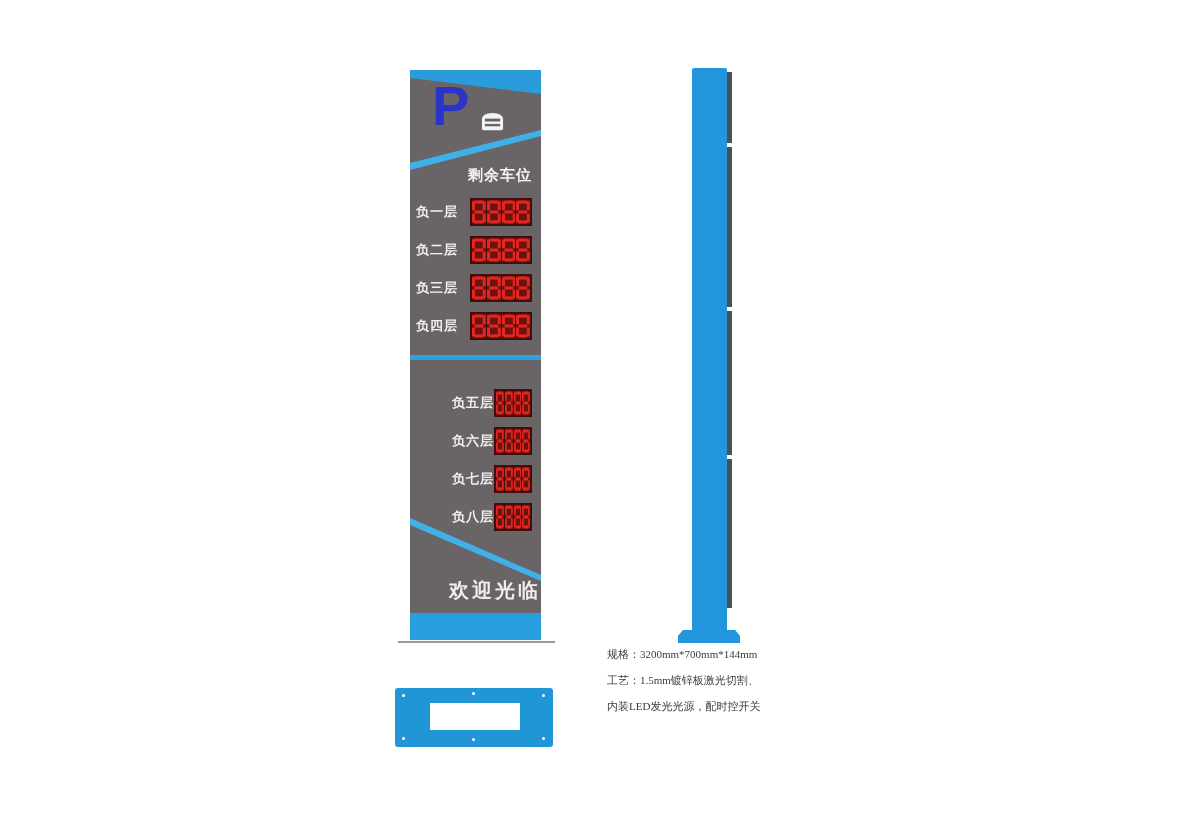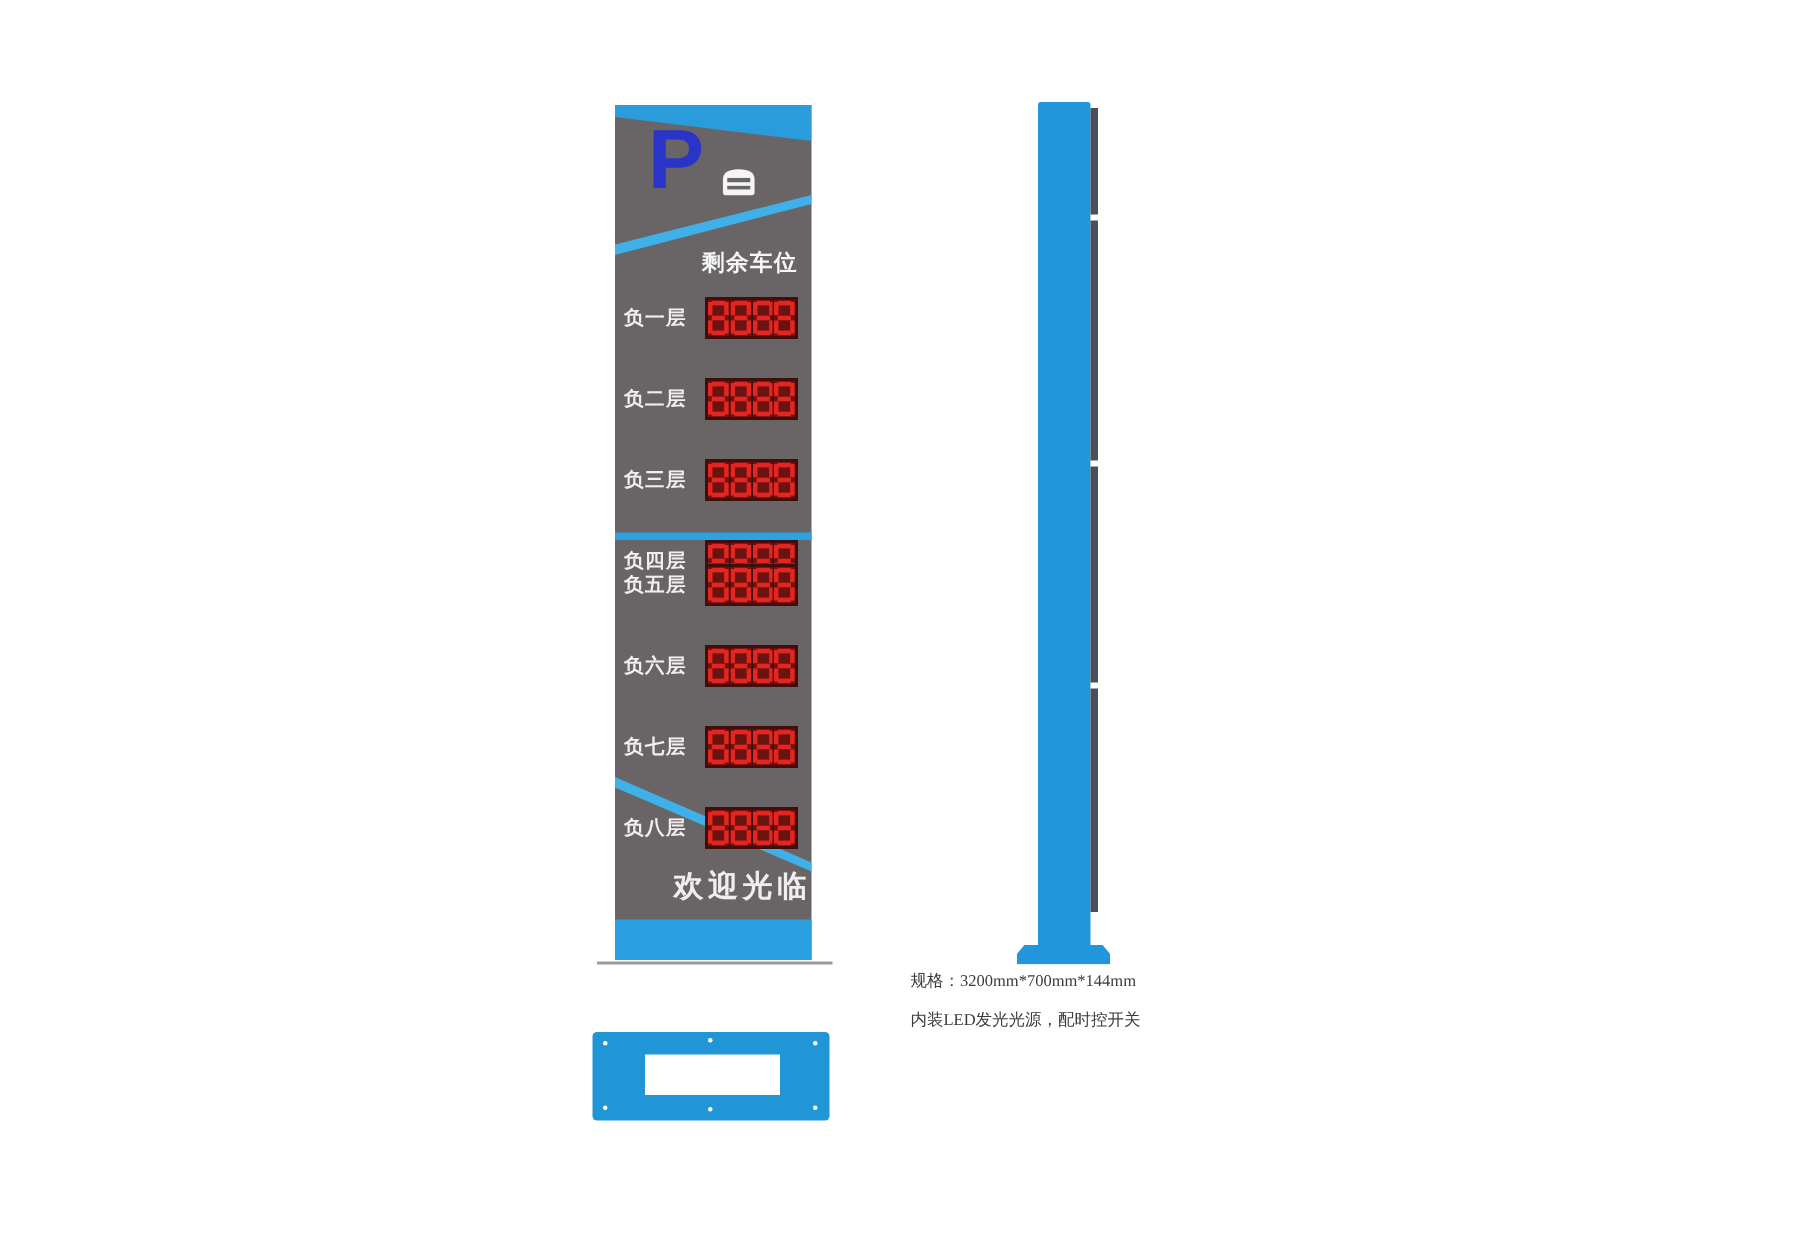--- a/index.html
+++ b/index.html
@@ -13,23 +13,23 @@
   .stripe-top{background:#3fb1e8;clip-path:polygon(0 93px,131px 60px,131px 66px,0 100px);}
   .stripe-bottom{background:#3fb1e8;clip-path:polygon(0 448px,131px 505px,131px 511px,0 455px);}
 
   .p-logo{position:absolute;left:22px;top:8px;font-size:56px;font-weight:800;color:#2a34c8;
           line-height:1;letter-spacing:0;}
   .car-icon{position:absolute;left:68px;top:40px;width:29px;height:23px;}
 
   .sign-header{position:absolute;top:96px;right:9px;font-size:15px;font-weight:bold;color:#f5f5f5;
                letter-spacing:1px;text-align:center;}
 
-  .rows{position:absolute;left:0;right:0;display:flex;flex-direction:column;gap:24px;}
+  .rows{position:absolute;left:0;right:0;display:flex;flex-direction:column;gap:8px;}
   .rows-top{top:127px;}
-  .rows-bottom{top:305px;}
+  .rows-bottom{top:318px;padding-left:36px;}
   .led-row{height:30px;display:flex;align-items:center;justify-content:space-between;
            padding:0 9px 0 6px;}
   .row-label{font-size:13px;font-weight:bold;color:#f0eeee;white-space:nowrap;letter-spacing:1px;}
   .led-panel{width:62px;height:28px;background:#430d0c;display:flex;gap:1px;padding:2px;
              box-sizing:border-box;}
   .digit{flex:1;background:#6b1311;display:flex;}
   .digit svg{width:100%;height:100%;display:block;}
 
   .divider{position:absolute;left:0;right:0;top:285px;height:5px;background:#2da2e2;}
 
@@ -569,16 +569,17 @@
     <span class="hole" style="left:7px;top:6px"></span>
     <span class="hole" style="left:77px;top:4px"></span>
     <span class="hole" style="left:147px;top:6px"></span>
     <span class="hole" style="left:7px;top:49px"></span>
     <span class="hole" style="left:77px;top:50px"></span>
     <span class="hole" style="left:147px;top:49px"></span>
   </div>
 
   <div class="specs">
     <div class="spec-line">规格：3200mm*700mm*144mm</div>
+    <div class="spec-line">工艺：1.5mm镀锌板激光切割、</div>
     <div class="spec-line">内装LED发光光源，配时控开关</div>
   </div>
 
 </div>
 
 </body></html>

